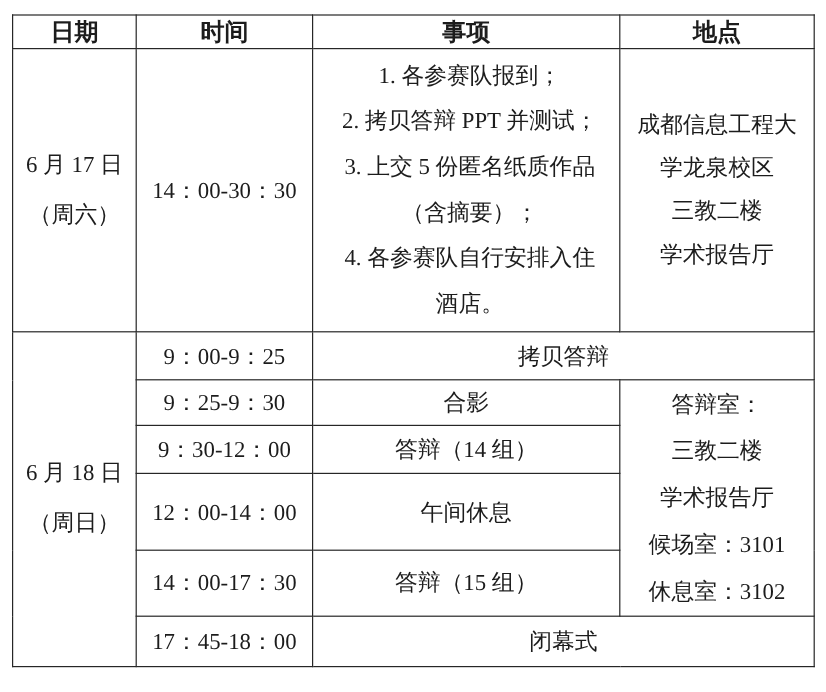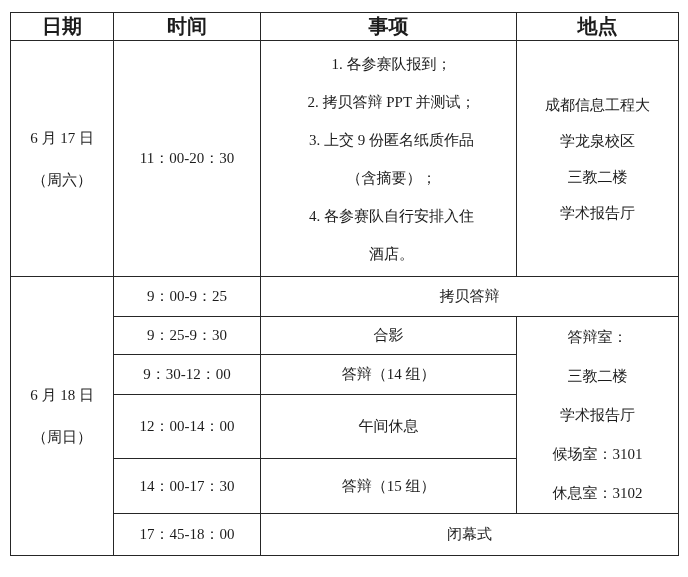--- a/index.html
+++ b/index.html
@@ -17,21 +17,21 @@
   table.schedule {
     border-collapse: collapse;
     table-layout: fixed;
     margin: 12px 0 0 10px;
   }
   .schedule td, .schedule th {
     border: 1px solid #262626;
     padding: 0;
     text-align: center;
     vertical-align: middle;
-    font-size: 15px;
+    font-size: 19px;
     font-weight: normal;
     overflow: hidden;
   }
   .schedule th {
     font-size: 20px;
     font-weight: bold;
   }
   
   .col-date  { width: 103px; }
   .col-time  { width: 147px; }
@@ -73,26 +73,26 @@
     <th>时间</th>
     <th>事项</th>
     <th>地点</th>
   </tr>
 
   <tr class="r17">
     <td class="date-cell">
       <div>6 月 17 日</div>
       <div>（周六）</div>
     </td>
-    <td>11：00-20：30</td>
+    <td>14：00-30：30</td>
     <td class="items-cell">
       <div class="inner">
         <div>1. 各参赛队报到；</div>
         <div>2. 拷贝答辩 PPT 并测试；</div>
-        <div>3. 上交 9 份匿名纸质作品</div>
+        <div>3. 上交 5 份匿名纸质作品</div>
         <div>（含摘要）；</div>
         <div>4. 各参赛队自行安排入住</div>
         <div>酒店。</div>
       </div>
     </td>
     <td class="loc1-cell">
       <div>成都信息工程大</div>
       <div>学龙泉校区</div>
       <div>三教二楼</div>
       <div>学术报告厅</div>

